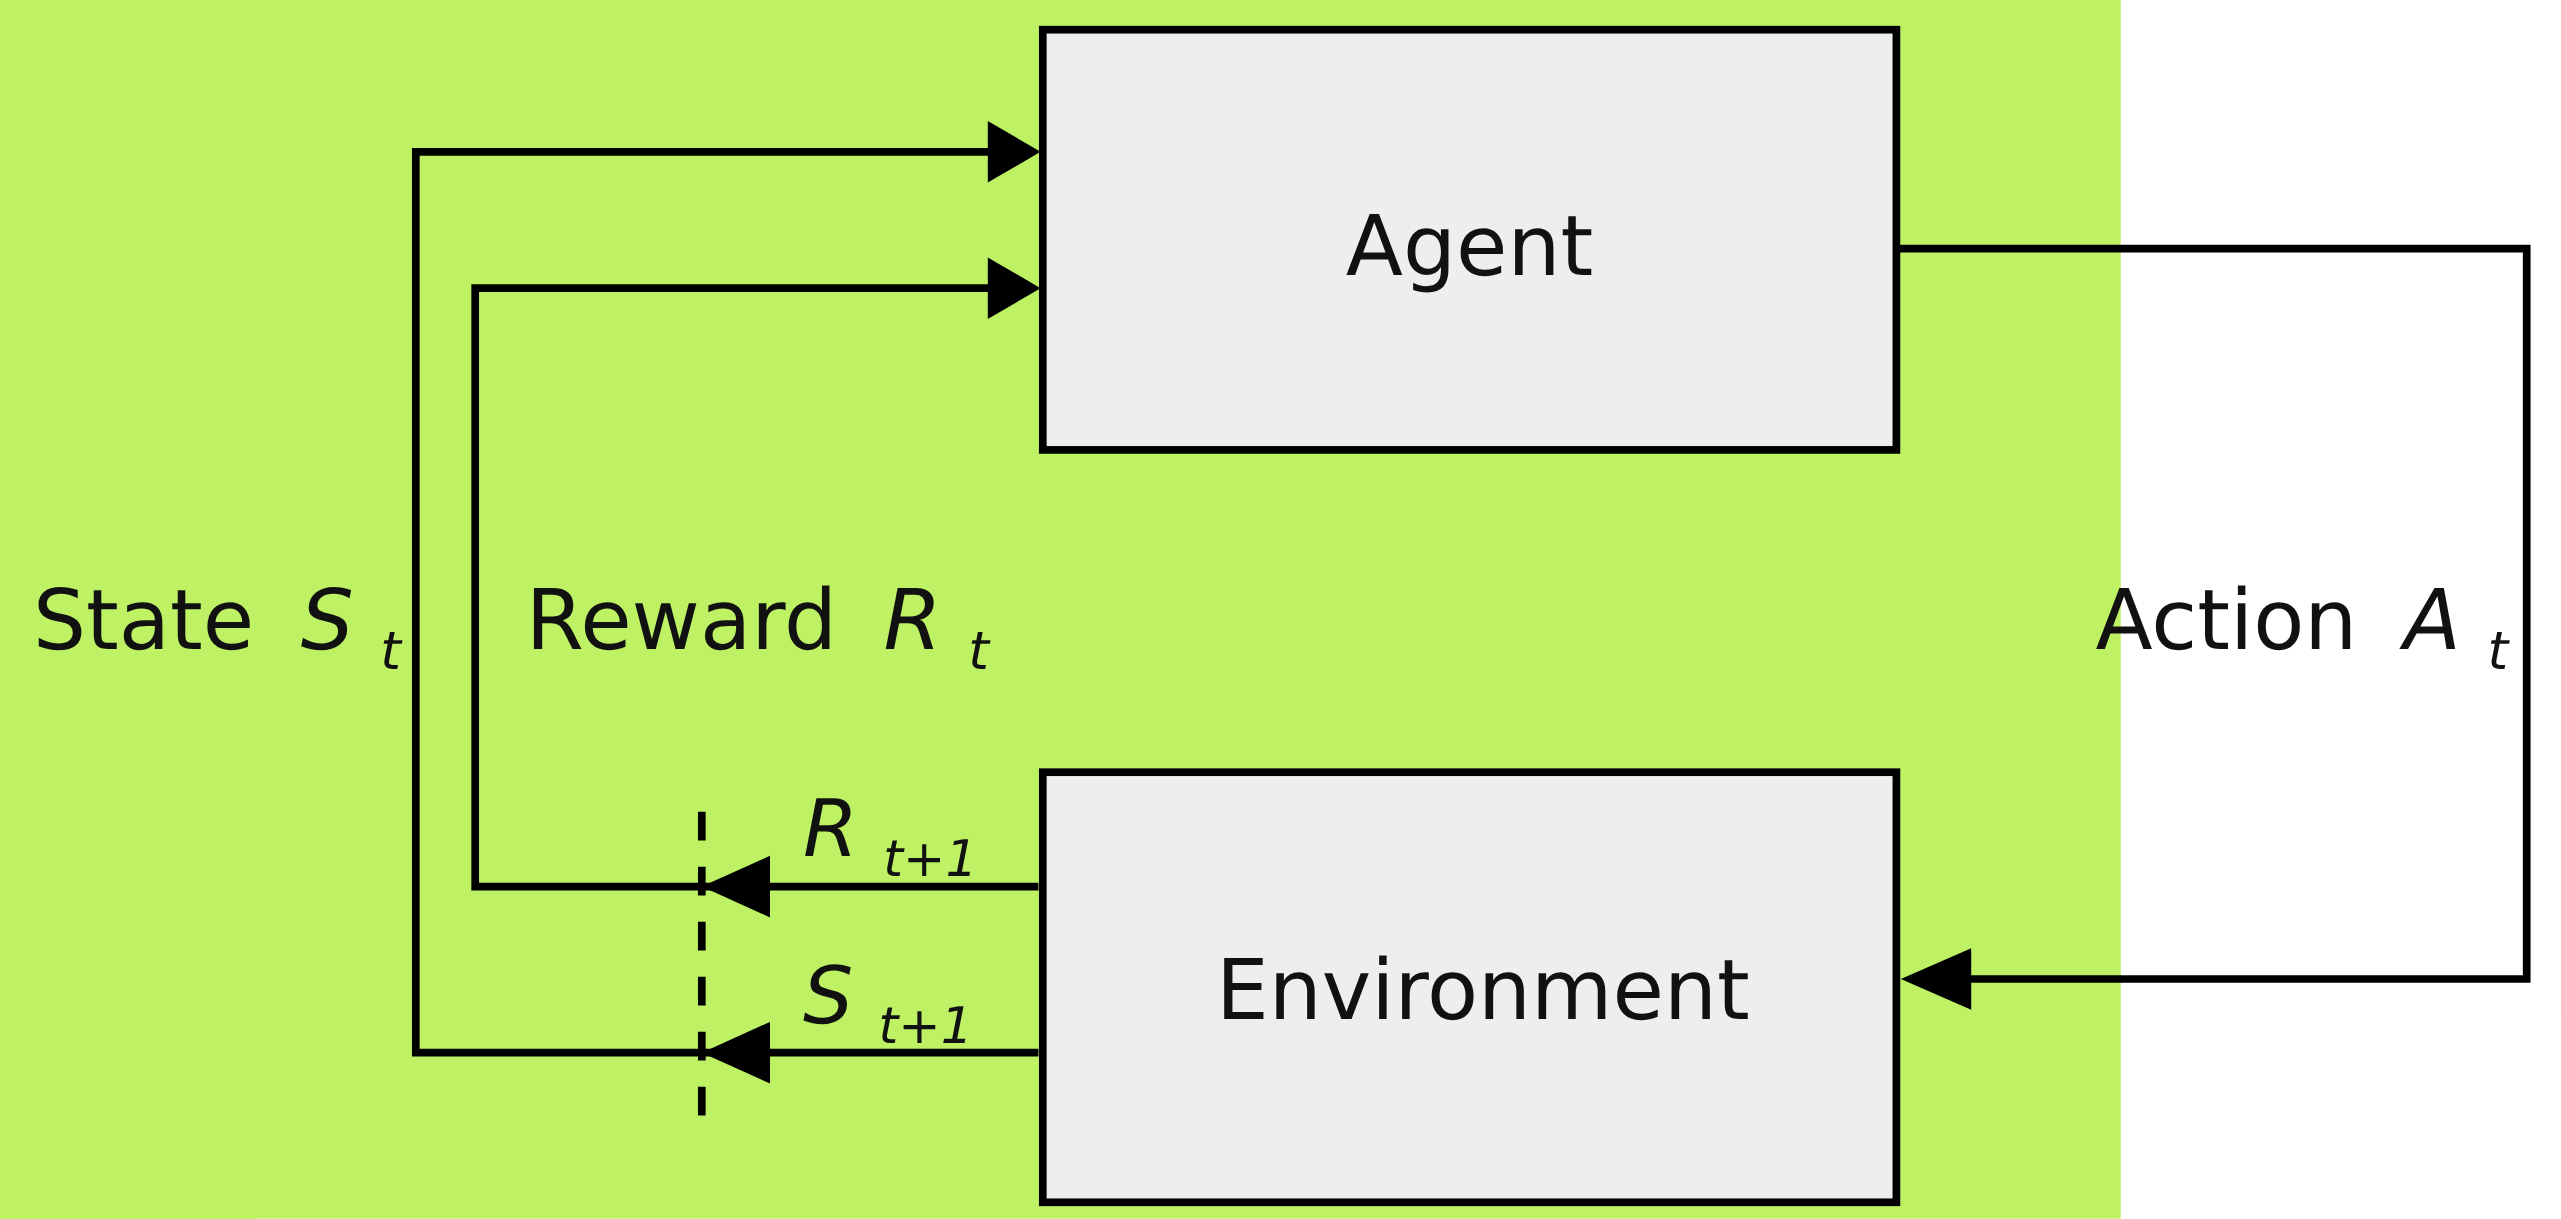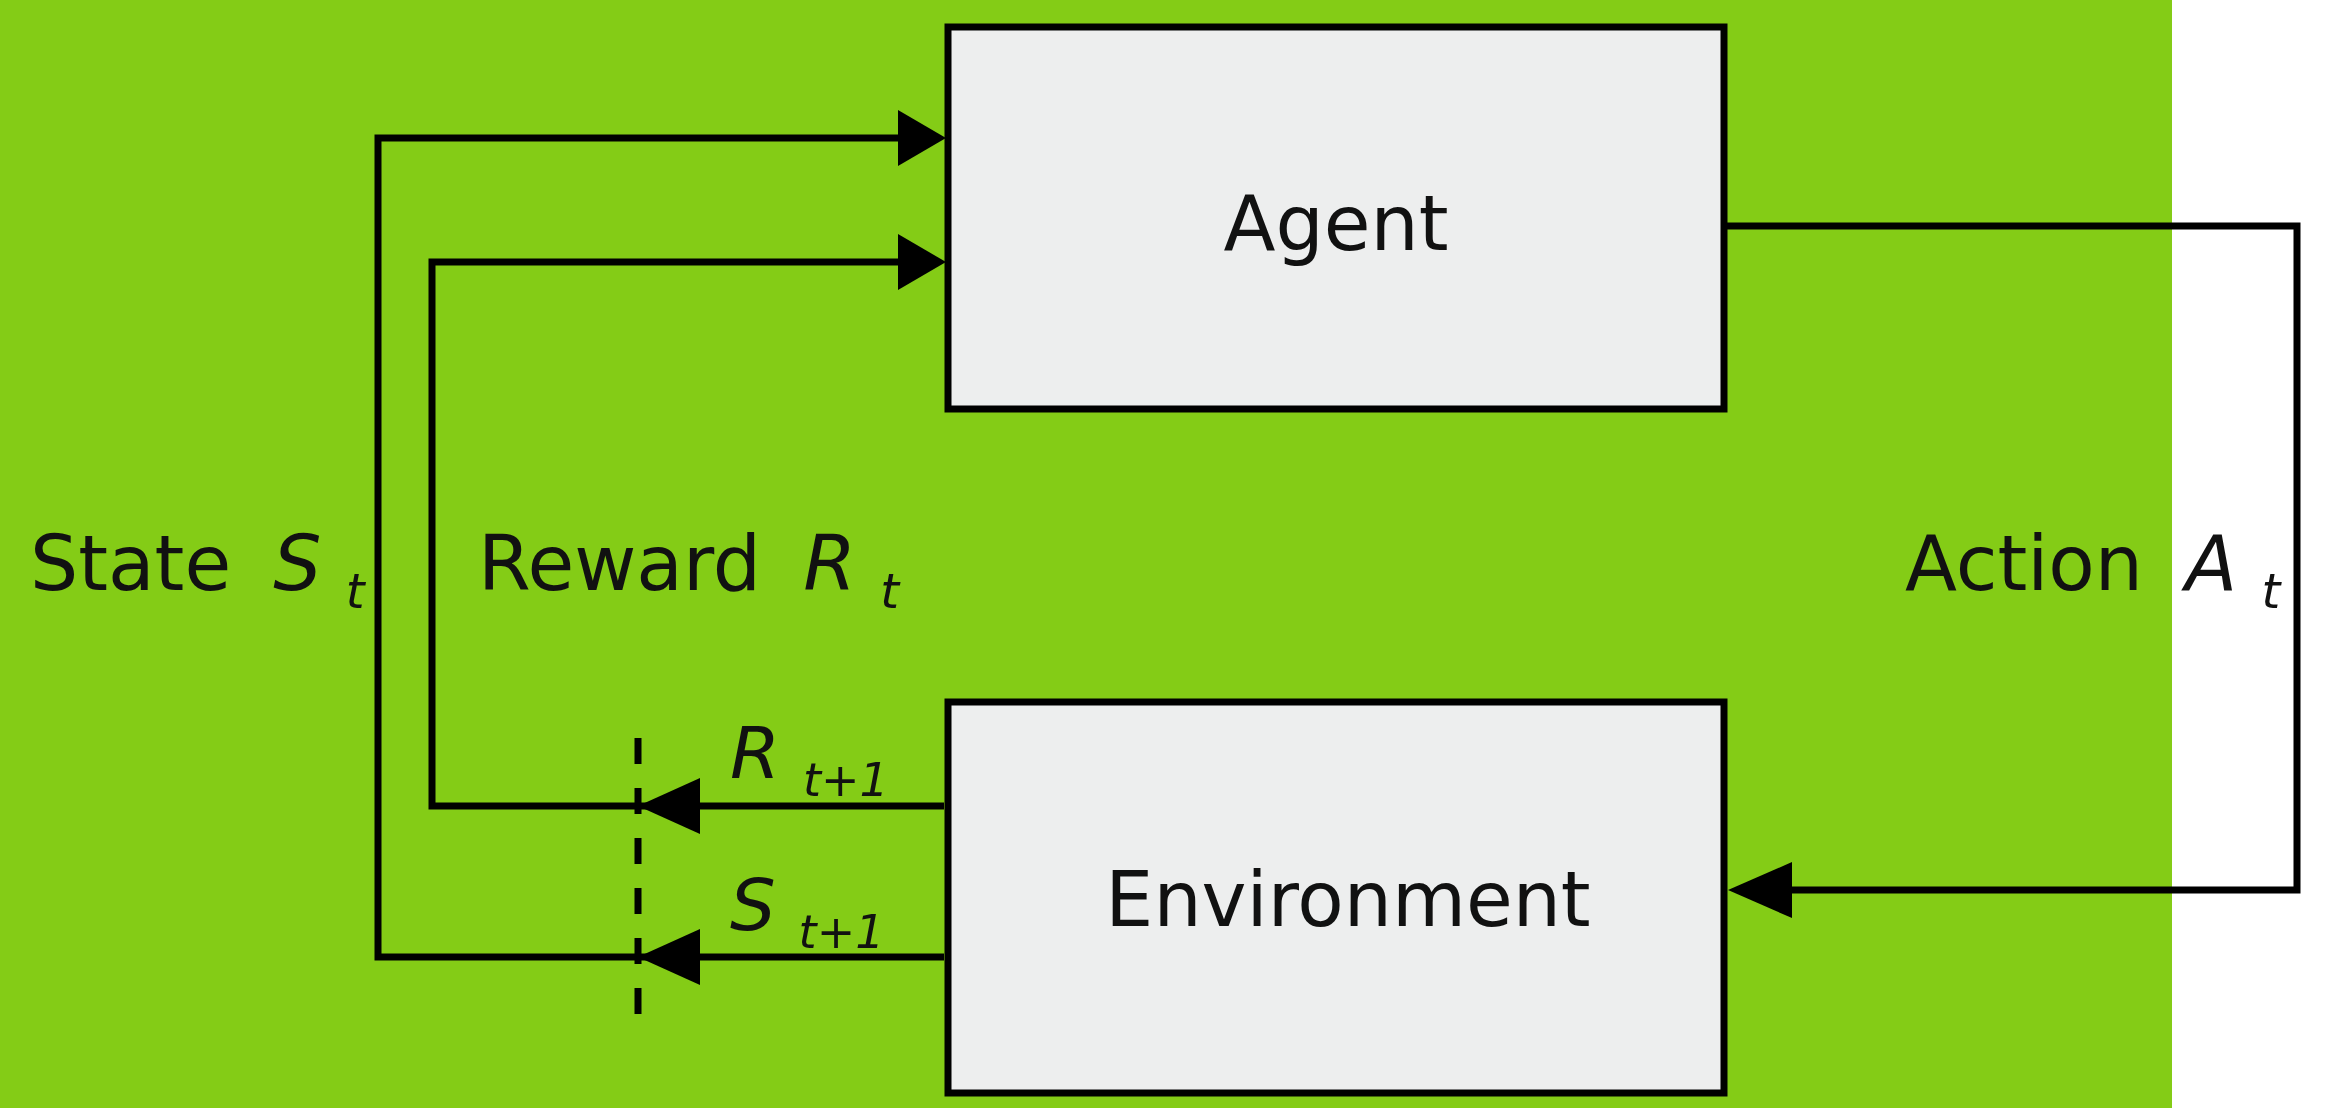--- a/index.html
+++ b/index.html
@@ -8,23 +8,23 @@
     background: #ffffff;
   }
   body {
     width: 2328px;
     height: 1108px;
     overflow: hidden;
     font-family: "DejaVu Sans", sans-serif;
   }
   #diagram-root {
     position: relative;
-    width: 2172px;
+    width: 1928px;
     height: 1108px;
-    background: #84cc16;
+    background: #bef264;
   }
   svg#rl-diagram {
     display: block;
     width: 2328px;
     height: 1108px;
   }
   .node-box {
     stroke: #000000;
     stroke-width: 7;
   }

